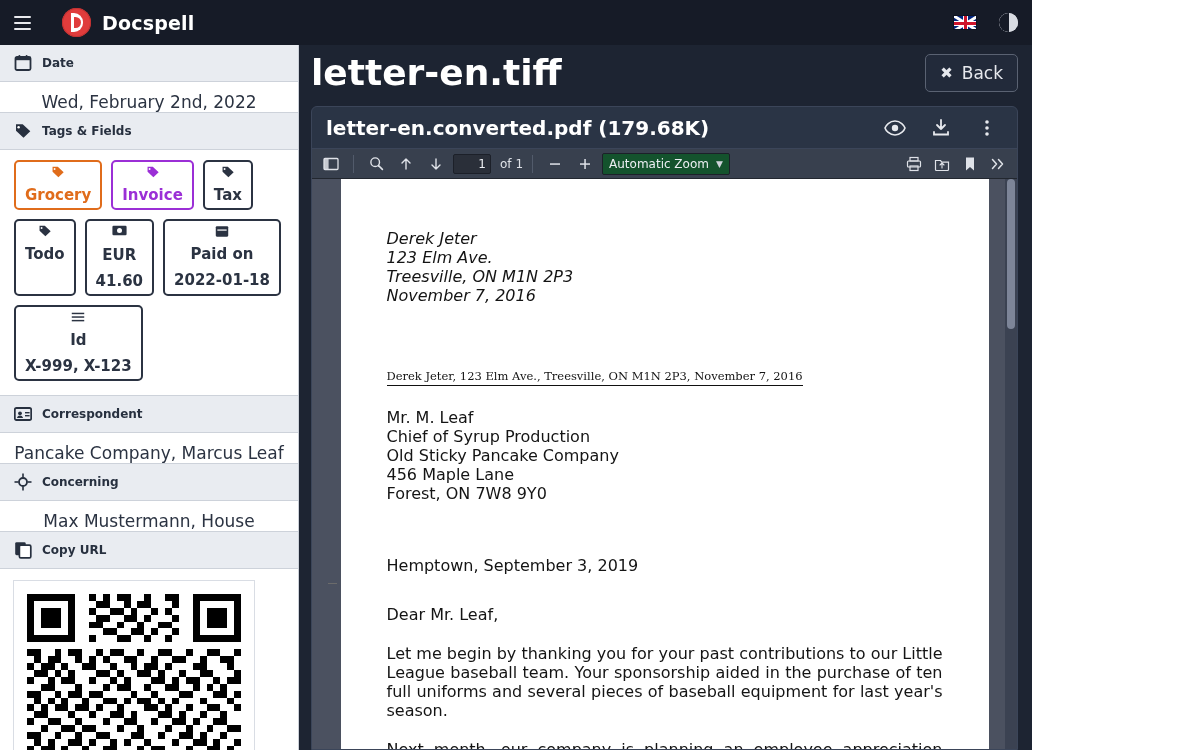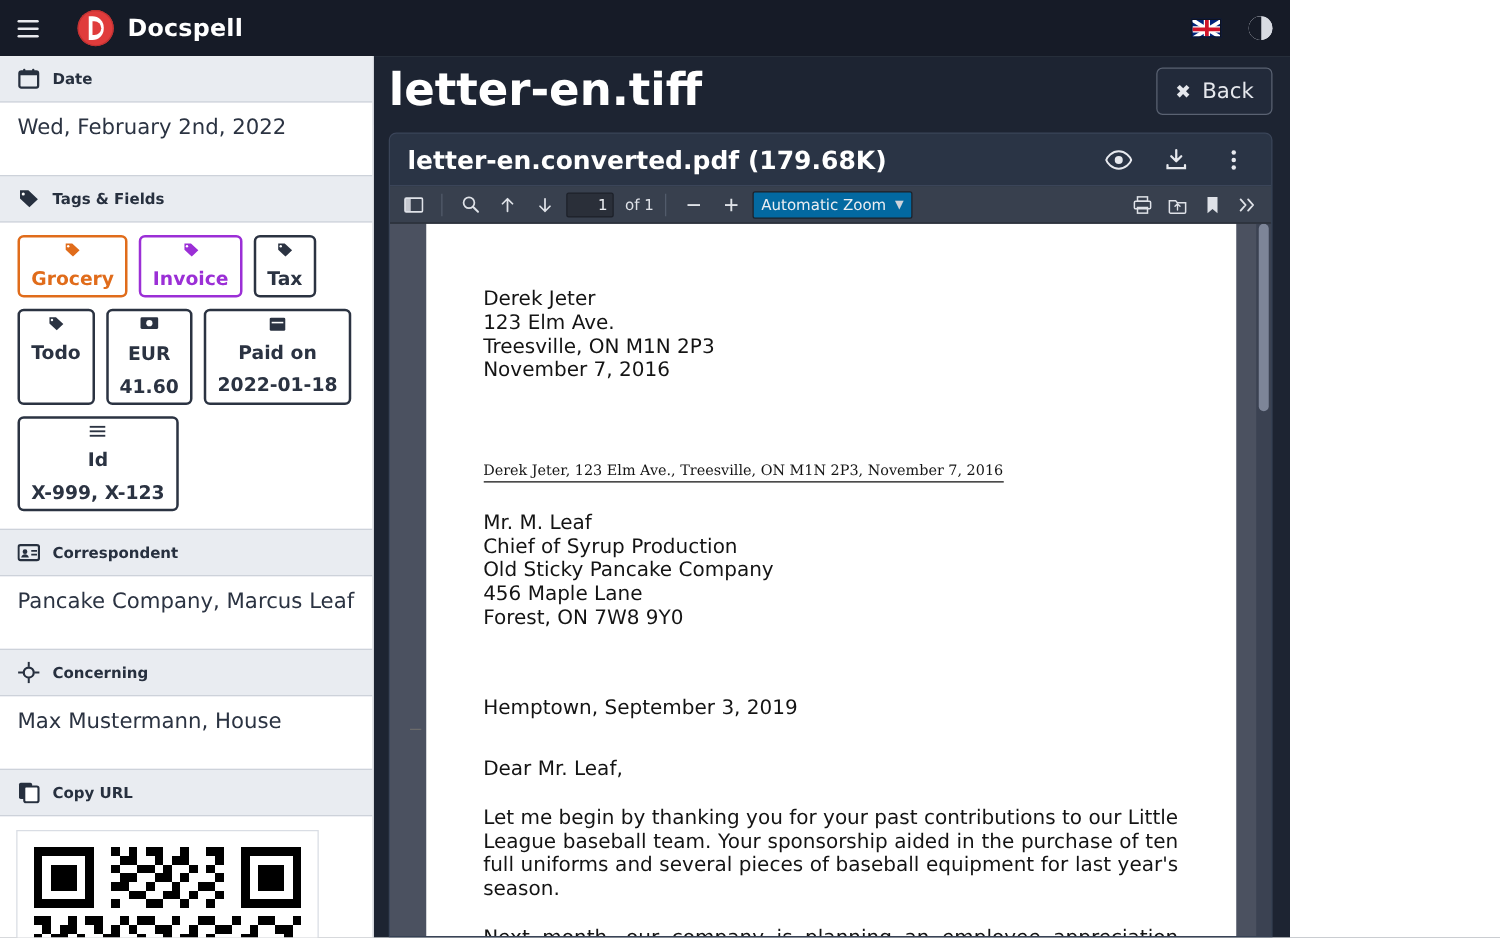--- a/index.html
+++ b/index.html
@@ -113,21 +113,21 @@
   }
   .sec-head {
     background: #e9ecf1;
     border-top: 1px solid #cdd2da;
     border-bottom: 1px solid #cdd2da;
     padding: 9px 14px;
     display: flex; align-items: center; gap: 10px;
     font-size: 12px; font-weight: bold; color: #27303f;
   }
   .sec-head:first-child { border-top: none; }
-  .sec-body { padding: 10px 14px 28px 14px; }
+  .sec-body { padding: 10px 14px 0 14px; text-align: center; }
   .sec-text {
     font-size: 17px; color: #2b3342;
   }
   .ico { width: 18px; height: 18px; display: inline-block; position: relative; flex: 0 0 18px; }
   
   .ico-tags svg, .ico svg { display: block; }
 
   
   .badges { display: flex; flex-wrap: wrap; gap: 9px; padding: 10px 14px 14px 14px; }
   .badge {
@@ -227,21 +227,21 @@
     background: #2a2f39; color: #eceef2;
     border: 1px solid #1c2029; border-radius: 2px;
     text-align: right; padding: 0 4px;
     font-size: 12px;
     font-family: "DejaVu Sans", "Liberation Sans", sans-serif;
   }
   .of-label { font-size: 12px; color: #dfe2e8; margin-left: 5px; }
   .sep { width: 1px; height: 18px; background: #525b6b; margin: 0 5px; }
   .zoom-select {
     height: 22px;
-    background: #0369a1; color: #eceef2;
+    background: #14532d; color: #eceef2;
     border: 1px solid #1c2029; border-radius: 2px;
     font-size: 12px; padding: 0 20px 0 6px;
     appearance: none;
     font-family: "DejaVu Sans", "Liberation Sans", sans-serif;
     position: relative;
   }
   .zoom-wrap { position: relative; display: inline-flex; align-items: center; }
   .zoom-wrap .chev {
     position: absolute; right: 7px; pointer-events: none; font-size: 9px; color: #cfd3db;
   }
@@ -253,21 +253,21 @@
     display: flex; justify-content: center;
   }
   .pdf-page {
     width: 648px; background: #ffffff; margin-top: 0;
     position: relative;
     color: #141414;
     padding: 26px 46px 0 46px;
     overflow: hidden;
   }
   .blk { margin-bottom: 0; }
-  .mt-sender { margin-top: 24px; }
+  .mt-sender { margin-top: 24px; font-style: italic; }
   .addr-line { white-space: nowrap; }
   .retline {
     margin-top: 64px;
     font-size: 11.5px;
     border-bottom: 1px solid #111;
     display: inline-block;
     padding-bottom: 2px;
     font-family: "DejaVu Serif", "Liberation Serif", serif;
   }
   .recipient { margin-top: 22px; }

